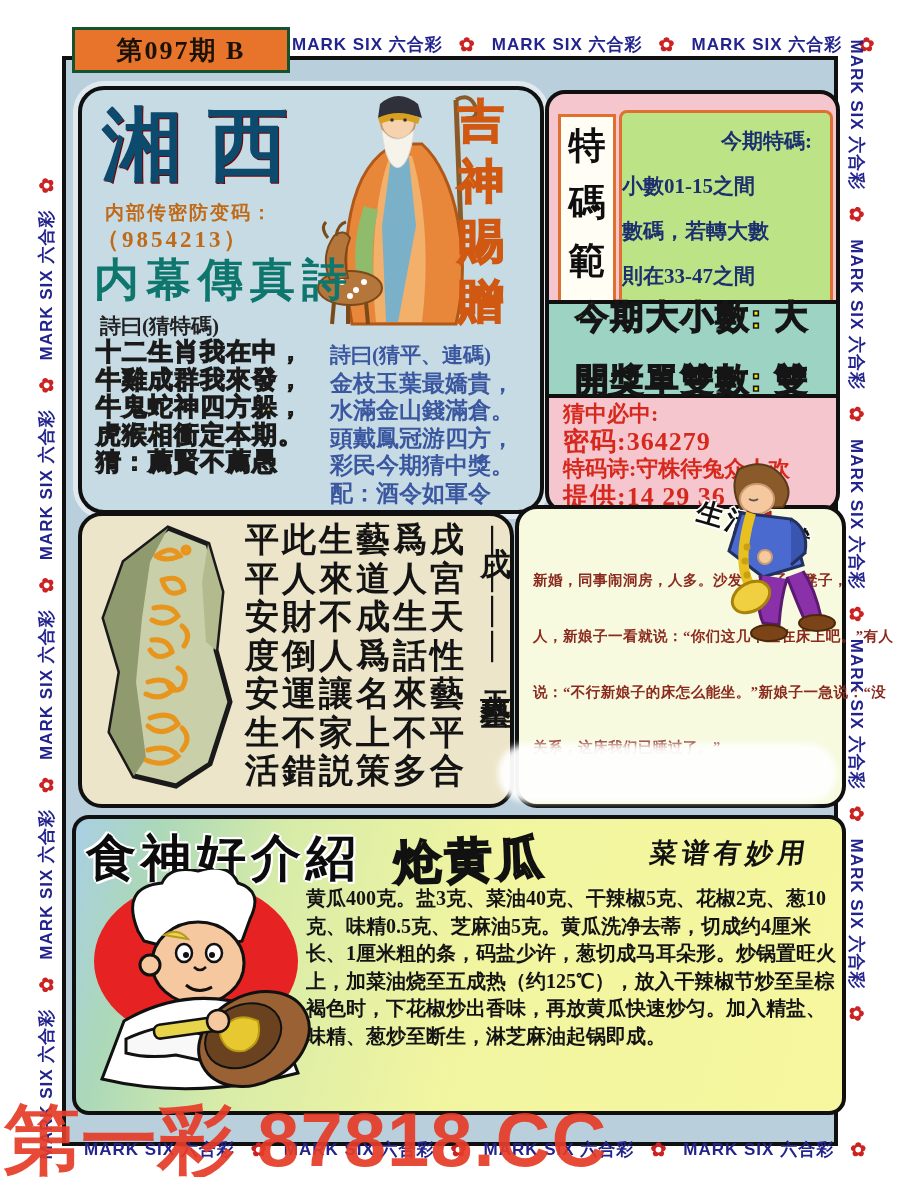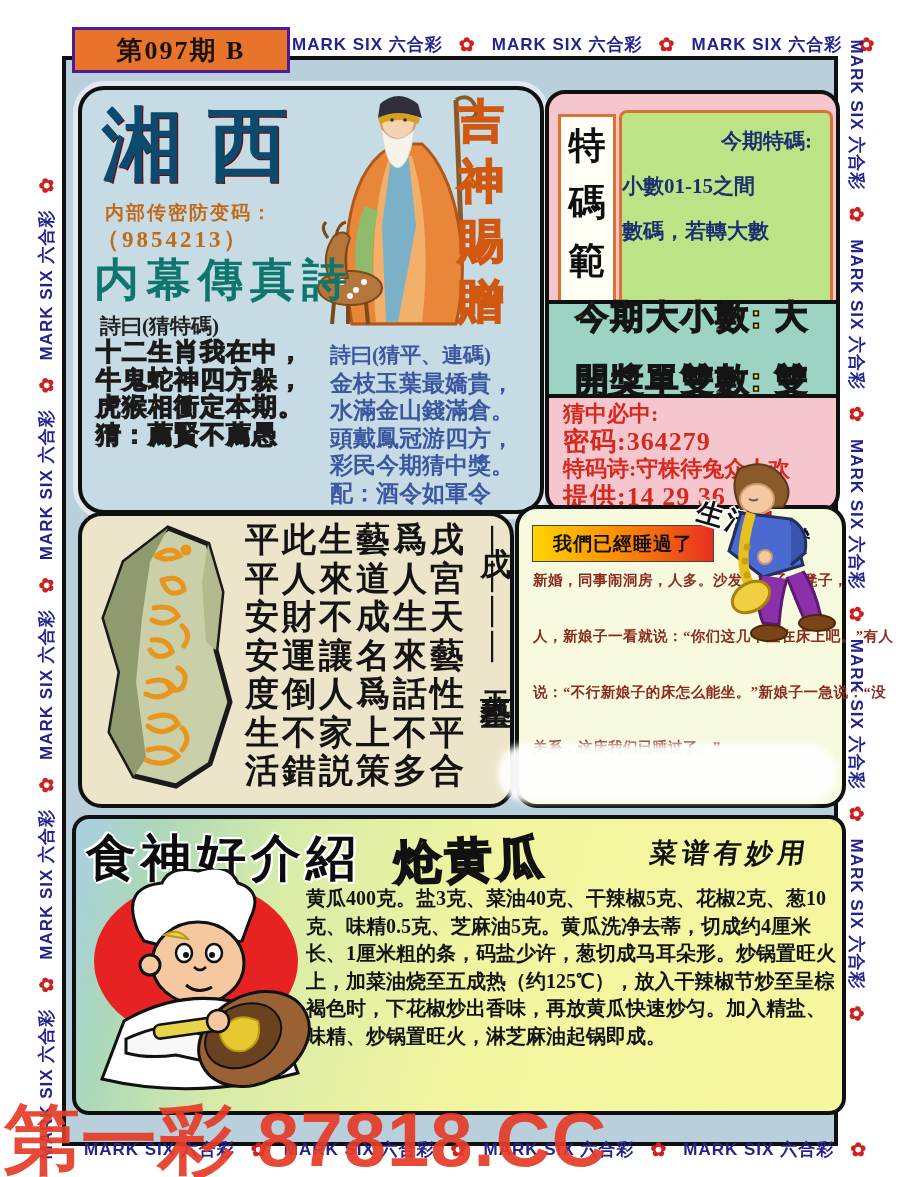--- a/index.html
+++ b/index.html
@@ -13,21 +13,21 @@
   .flw{color:#cc2222;font-size:19px;}
   #strip-left{width:1120px;left:-514px;top:588px;transform:rotate(-90deg);}
   #strip-right{width:1120px;left:296px;top:588px;transform:rotate(90deg);}
   #strip-top{left:292px;top:33px;}
   #strip-bottom{left:84px;top:1138px;}
 
   
   #frame{left:62px;top:56px;width:768px;height:1082px;background:#b9cfdc;
          border:4px solid #101010;z-index:1;}
 
-  #issue-box{left:72px;top:27px;width:212px;height:40px;background:#e8732a;border:3px solid #4c1d95;
+  #issue-box{left:72px;top:27px;width:212px;height:40px;background:#e8732a;border:3px solid #14532d;
              z-index:20;display:flex;align-items:center;justify-content:center;
              font:900 26px "Liberation Serif",serif;color:#1a1208;letter-spacing:2px;}
 
   
   #p1{left:78px;top:86px;width:458px;height:420px;background:#c6dbe4;border:4px solid #101010;
       border-radius:26px;z-index:10;box-shadow:0 0 0 5px rgba(255,255,255,.55);}
   #xx-title{left:20px;top:2px;font:900 80px "Liberation Serif",serif;color:#0c4a6e;
             letter-spacing:26px;text-shadow:1px 1px 0 #7a0000;}
   #xx-secret-label{left:23px;top:110px;font:900 19px "Liberation Sans",sans-serif;color:#c06a18;letter-spacing:2px;}
   #xx-secret-code{left:14px;top:134px;font:900 23px "Liberation Serif",serif;color:#c06a18;letter-spacing:3px;}
@@ -187,20 +187,21 @@
     <span>贈</span>
   </div>
 
   <div id="xx-secret-label" class="abs">内部传密防变码：</div>
   <div id="xx-secret-code" class="abs">（9854213）</div>
   <div id="xx-subtitle" class="abs">内幕傳真詩</div>
   <div id="xx-poemcap" class="abs">詩曰(猜特碼)</div>
 
   <div id="xx-poem" class="abs">
     <div>十二生肖我在中，</div>
+    <div>牛雞成群我來發，</div>
     <div>牛鬼蛇神四方躲，</div>
     <div>虎猴相衝定本期。</div>
     <div>猜：薦賢不薦愚</div>
   </div>
 
   <div id="xx-sidepoem" class="abs">
     <div class="cap">詩曰(猜平、連碼)</div>
     <div>金枝玉葉最嬌貴，</div>
     <div>水滿金山錢滿倉。</div>
     <div>頭戴鳳冠游四方，</div>
@@ -213,20 +214,21 @@
   <div id="range-box" class="abs">
     <span>特</span>
     <span>碼</span>
     <span>範</span>
     <span>圍</span>
   </div>
   <div id="forecast-box" class="abs">
     <div>今期特碼:</div>
     <div>小數01-15之間</div>
     <div>數碼，若轉大數</div>
+    <div>則在33-47之間</div>
   </div>
   <div id="sizebar" class="abs">
     <div>今期大小數: 大</div>
     <div>開獎單雙數: 雙</div>
   </div>
   <div id="musthit" class="abs">
     <div>猜中必中:</div>
     <div class="big">密码:364279</div>
     <div>特码诗:守株待兔众人欢</div>
     <div class="big">提供:14 29 36</div>
@@ -249,32 +251,29 @@
       <path d="M58,160 q18,-6 26,6 q-12,14 -28,6"></path>
       <path d="M60,196 q22,-8 28,6 q-16,14 -30,2"></path>
       <path d="M92,206 q10,10 0,22"></path>
       <path d="M58,228 q20,-6 30,6 q-14,12 -32,4"></path>
     </g>
   </svg>
   <div id="stone-rows" class="abs">
     <div>平此生藝爲戌</div>
     <div>平人來道人宮</div>
     <div>安財不成生天</div>
+    <div>度倒人爲話性</div>
     <div>安運讓名來藝</div>
-    <div>度倒人爲話性</div>
     <div>生不家上不平</div>
     <div>活錯説策多合</div>
   </div>
   <div id="stone-side" class="abs">戌――――天藝星</div>
 </div>
 
 <div id="p4" class="abs">
-  <div id="humor-titlebar" class="abs">
-    <span>我們已經睡過了</span>
-  </div>
   <div id="humor-logo" class="abs">生活幽默</div>
 
   <svg id="sax" class="abs" width="148" height="192" viewBox="0 0 148 192">
     <path d="M40,8 q26,-12 42,6 q14,16 2,32 l-42,2 q-12,-22 -2,-40" fill="#8a5a2a" stroke="#5a3a18" stroke-width="2"></path>
     <ellipse cx="58" cy="38" rx="17" ry="15" fill="#f6c8a0" stroke="#c89a70" stroke-width="2"></ellipse>
     <path d="M50,38 q5,3 9,0" fill="none" stroke="#555" stroke-width="2"></path>
     <path d="M60,56 l12,-6 l0,12 Z M60,56 l-12,-6 l0,12 Z" fill="#d42020" stroke="#8a1010"></path>
     <path d="M42,52 L92,58 L104,104 L64,116 L30,90 Z" fill="#4a6ad0" stroke="#223060" stroke-width="3"></path>
     <path d="M92,58 q18,10 14,34 l-14,12" fill="#3a55b0" stroke="#223060" stroke-width="3"></path>
     <path d="M62,114 q-6,30 2,48 l16,2 q2,-28 8,-46 M88,116 q10,26 18,44 l16,-4 q-6,-28 -18,-46" fill="#8a30a8" stroke="#5a1a70" stroke-width="3"></path>
@@ -323,17 +322,17 @@
     <rect x="78" y="152" width="66" height="14" rx="6" transform="rotate(-8 110 160)" fill="#e8d44a" stroke="#111" stroke-width="2.5"></rect>
     <circle cx="142" cy="152" r="11" fill="#f6c8a0" stroke="#111" stroke-width="2.5"></circle>
   </svg>
 
   <div id="rc-body" class="abs">
     <div>黄瓜400克。盐3克、菜油40克、干辣椒5克、花椒2克、葱10</div>
     <div>克、味精0.5克、芝麻油5克。黄瓜洗净去蒂，切成约4厘米</div>
     <div>长、1厘米粗的条，码盐少许，葱切成马耳朵形。炒锅置旺火</div>
     <div>上，加菜油烧至五成热（约125℃），放入干辣椒节炒至呈棕</div>
     <div>褐色时，下花椒炒出香味，再放黄瓜快速炒匀。加入精盐、</div>
-    <div>味精、炒锅置旺火，淋芝麻油起锅即成。</div>
+    <div>味精、葱炒至断生，淋芝麻油起锅即成。</div>
   </div>
 </div>
 
 <div id="watermark" class="abs">第一彩 87818.CC</div>
 
 </body></html>

